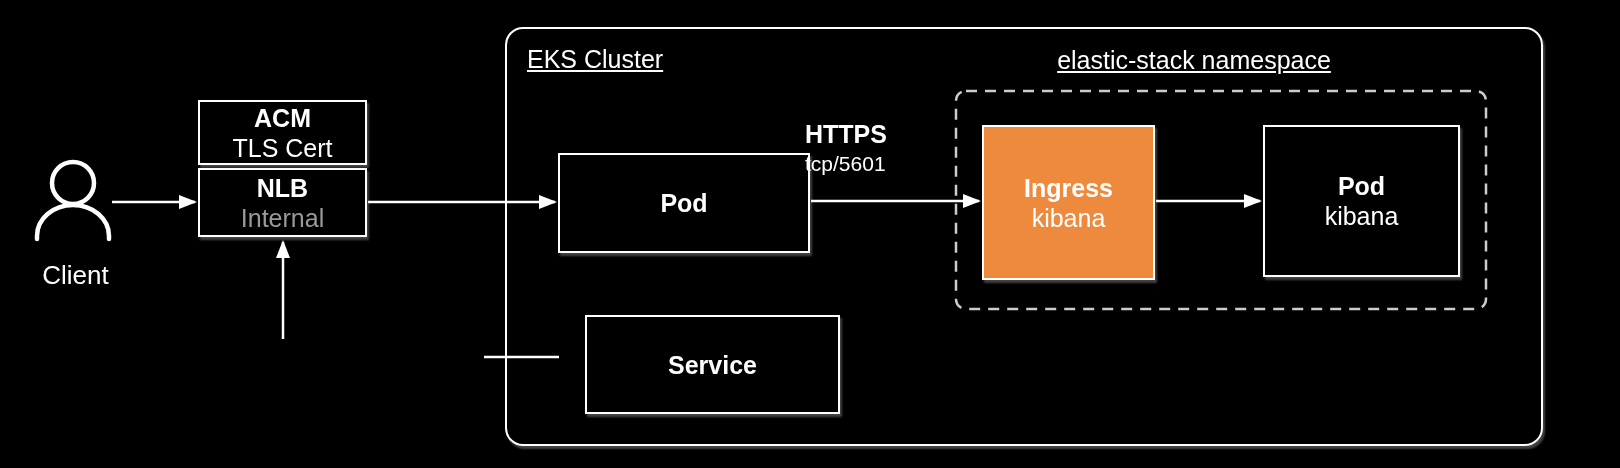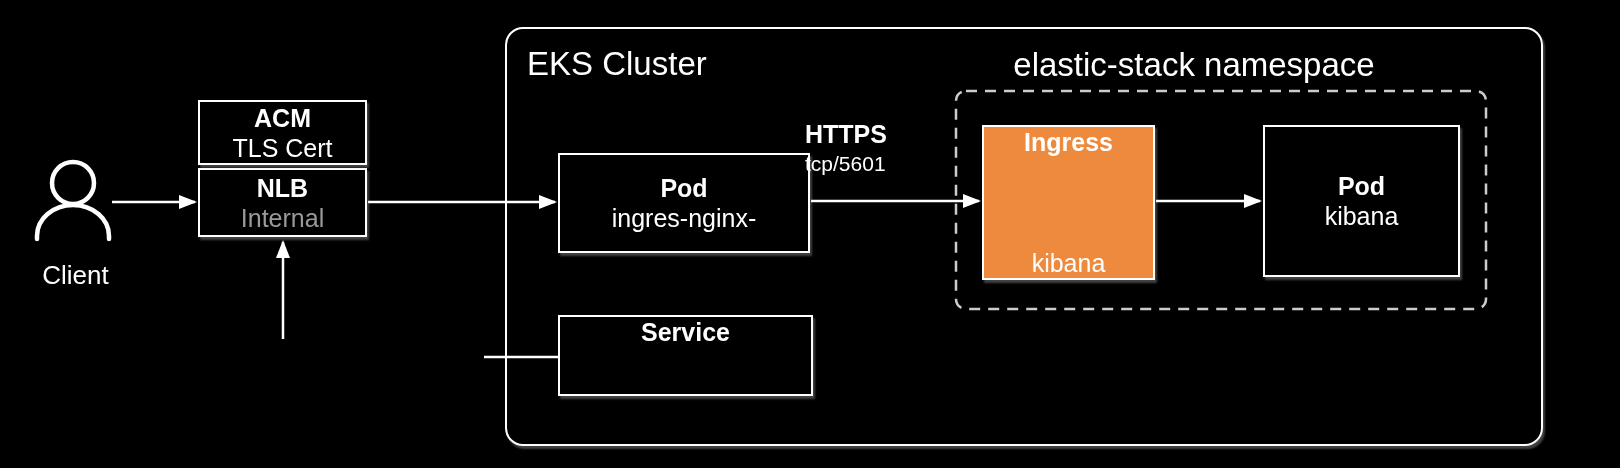--- a/index.html
+++ b/index.html
@@ -33,21 +33,21 @@
     align-items: center;
     justify-content: center;
     text-align: center;
     z-index: 2;
     box-shadow: 2px 3px 2px rgba(190,190,190,0.35);
   }
   .node-title { font-weight: bold; font-size: 25px; line-height: 30px; }
   .node-sub   { font-size: 25px; line-height: 30px; }
   .muted      { color: #9A9A9A; }
   .node.orange { background: #ED8A3D; }
-  .floating-label { position: absolute; z-index: 3; font-size: 33px; white-space: nowrap; }
+  .floating-label { position: absolute; z-index: 3; font-size: 25px; white-space: nowrap; text-decoration: underline; }
   .lbl-center { text-align: center; }
   .edge-label { position: absolute; z-index: 3; text-align: left; }
   .edge-label .l1 { font-weight: bold; font-size: 25px; line-height: 30px; }
   .edge-label .l2 { font-size: 21px; line-height: 30px; }
   .client-icon-wrap { position: absolute; left: 28px; top: 146px; z-index: 2; }
   .client-label {
     position: absolute; left: 18px; top: 260px; width: 115px;
     text-align: center; font-size: 26px; z-index: 3;
   }
 </style>
@@ -89,33 +89,32 @@
     <div class="node-sub muted">Internal</div>
   </div>
 
   <div class="node" style="left:198px; top:100px; width:169px; height:65px;">
     <div class="node-title">ACM</div>
     <div class="node-sub">TLS Cert</div>
   </div>
 
   <div class="node" style="left:558px; top:153px; width:252px; height:100px;">
     <div class="node-title">Pod</div>
-    <div class="node-sub">ingres-nginx-</div>
   </div>
 
-  <div class="node" style="left:558px; top:315px; width:255px; height:81px;justify-content:space-between;">
+  <div class="node" style="left:585px; top:315px; width:255px; height:99px;">
     <div class="node-title">Service</div>
   </div>
 
   <div class="edge-label" style="left:805px; top:119px; width:155px;">
     <div class="l1">HTTPS</div>
     <div class="l2">tcp/5601</div>
   </div>
 
-  <div class="node orange" style="left:982px; top:125px; width:173px; height:155px;justify-content:space-between;">
+  <div class="node orange" style="left:982px; top:125px; width:173px; height:155px;">
     <div class="node-title">Ingress</div>
     <div class="node-sub">kibana</div>
   </div>
 
   <div class="node" style="left:1263px; top:125px; width:197px; height:152px;">
     <div class="node-title">Pod</div>
     <div class="node-sub">kibana</div>
   </div>
 
 

